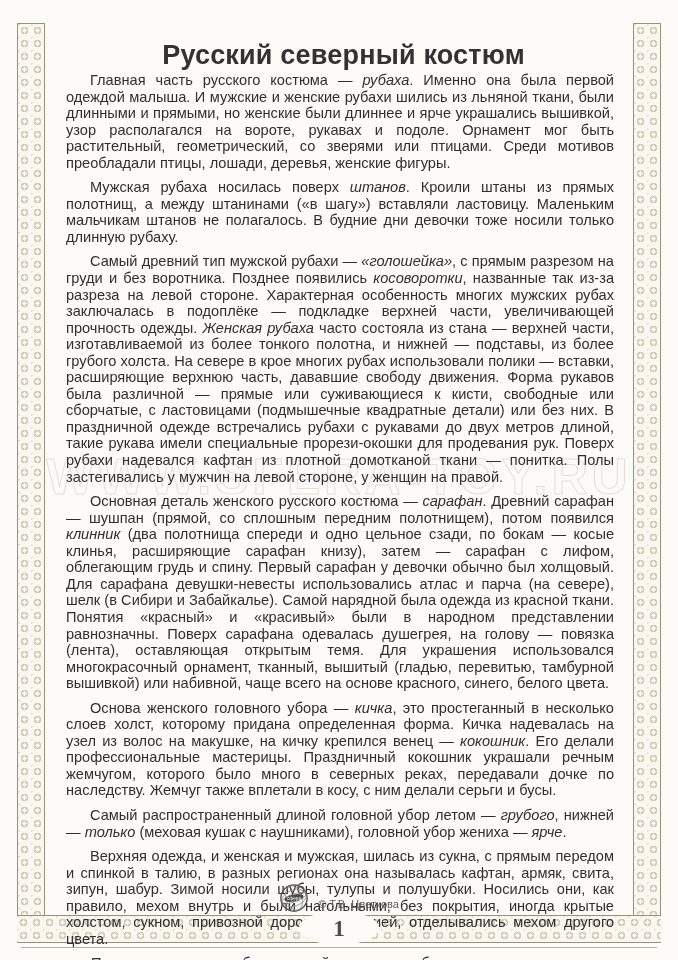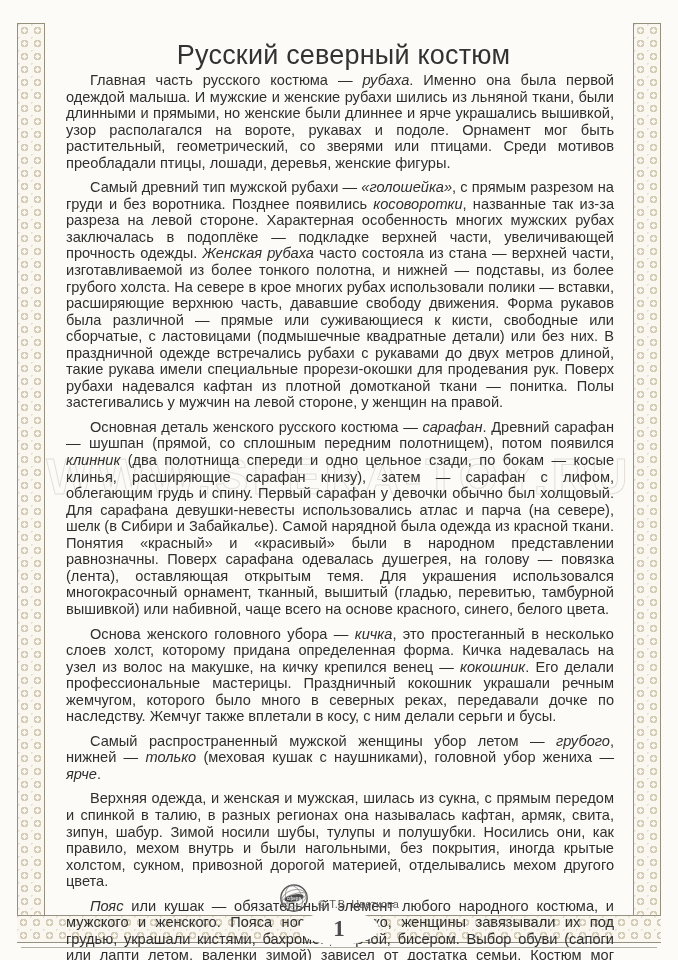--- a/index.html
+++ b/index.html
@@ -48,21 +48,21 @@
     background:var(--page-bg);border-radius:50%;
     display:flex;align-items:center;justify-content:center;z-index:3;
   }
   .page-number{
     font-family:"Liberation Serif",serif;font-weight:bold;
     font-size:23px;color:#4c4c4c;line-height:1;
   }
   
   .page-title{
     position:absolute;top:22px;left:60px;right:51px;
-    text-align:center;font-size:27px;font-weight:normal;color:#323232;
+    text-align:center;font-size:27px;font-weight:bold;color:#323232;
     letter-spacing:0.2px;
   }
   .article{
     position:absolute;top:64px;left:58px;right:56px;
     font-size:14.6px;line-height:16.55px;
     text-align:justify;hyphens:auto;
   }
   .article p{margin:8px;text-indent:24px;}
   
   .watermark{
@@ -91,24 +91,25 @@
 <div class="lace lace-right"></div>
 <div class="lace-cap cap-left"></div>
 <div class="lace-cap cap-right"></div>
 <div class="lace lace-bottom"></div>
 <div class="outer-bottom-line"></div>
 
 <h1 class="page-title">Русский северный костюм</h1>
 
 <div class="article" id="article">
     <p><span>Главная часть русского костюма — </span><i>рубаха</i><span>. Именно она была первой одеждой малыша. И мужские и женские рубахи шились из льняной ткани, были длинными и прямыми, но женские были длиннее и ярче украшались вышивкой, узор располагался на вороте, рукавах и подоле. Орнамент мог быть растительный, геометрический, со зверями или птицами. Среди мотивов преобладали птицы, лошади, деревья, женские фигуры.</span></p>
+    <p><span>Мужская рубаха носилась поверх </span><i>штанов</i><span>. Кроили штаны из прямых полотнищ, а между штанинами («в шагу») вставляли ластовицу. Маленьким мальчикам штанов не полагалось. В будние дни девочки тоже носили только длинную рубаху.</span></p>
     <p><span>Самый древний тип мужской рубахи — </span><i>«голошейка»</i><span>, с прямым разрезом на груди и без воротника. Позднее появились </span><i>косоворотки</i><span>, названные так из-за разреза на левой стороне. Характерная особенность многих мужских рубах заключалась в подоплёке — подкладке верхней части, увеличивающей прочность одежды. </span><i>Женская рубаха</i><span> часто состояла из стана — верхней части, изготавливаемой из более тонкого полотна, и нижней — подставы, из более грубого холста. На севере в крое многих рубах использовали полики — вставки, расширяющие верхнюю часть, дававшие свободу движения. Форма рукавов была различной — прямые или суживающиеся к кисти, свободные или сборчатые, с ластовицами (подмышечные квадратные детали) или без них. В праздничной одежде встречались рубахи с рукавами до двух метров длиной, такие рукава имели специальные прорези-окошки для продевания рук. Поверх рубахи надевался кафтан из плотной домотканой ткани — понитка. Полы застегивались у мужчин на левой стороне, у женщин на правой.</span></p>
     <p><span>Основная деталь женского русского костюма — </span><i>сарафан</i><span>. Древний сарафан — шушпан (прямой, со сплошным передним полотнищем), потом появился </span><i>клинник</i><span> (два полотнища спереди и одно цельное сзади, по бокам — косые клинья, расширяющие сарафан книзу), затем — сарафан с лифом, облегающим грудь и спину. Первый сарафан у девочки обычно был холщовый. Для сарафана девушки-невесты использовались атлас и парча (на севере), шелк (в Сибири и Забайкалье). Самой нарядной была одежда из красной ткани. Понятия «красный» и «красивый» были в народном представлении равнозначны. Поверх сарафана одевалась душегрея, на голову — повязка (лента), оставляющая открытым темя. Для украшения использовался многокрасочный орнамент, тканный, вышитый (гладью, перевитью, тамбурной вышивкой) или набивной, чаще всего на основе красного, синего, белого цвета.</span></p>
     <p><span>Основа женского головного убора — </span><i>кичка</i><span>, это простеганный в несколько слоев холст, которому придана определенная форма. Кичка надевалась на узел из волос на макушке, на кичку крепился венец — </span><i>кокошник</i><span>. Его делали профессиональные мастерицы. Праздничный кокошник украшали речным жемчугом, которого было много в северных реках, передавали дочке по наследству. Жемчуг также вплетали в косу, с ним делали серьги и бусы.</span></p>
-    <p><span>Самый распространенный мужской женщины убор летом — </span><i>грубого</i><span>, нижней — </span><i>только</i><span> (меховая кушак с наушниками), головной убор жениха — </span><i>ярче</i><span>.</span></p>
+    <p><span>Самый распространенный длиной головной убор летом — </span><i>грубого</i><span>, нижней — </span><i>только</i><span> (меховая кушак с наушниками), головной убор жениха — </span><i>ярче</i><span>.</span></p>
     <p><span>Верхняя одежда, и женская и мужская, шилась из сукна, с прямым передом и спинкой в талию, в разных регионах она называлась кафтан, армяк, свита, зипун, шабур. Зимой носили шубы, тулупы и полушубки. Носились они, как правило, мехом внутрь и были нагольными, без покрытия, иногда крытые холстом, сукном, привозной дорогой материей, отделывались мехом другого цвета.</span></p>
     <p><i>Пояс</i><span> или кушак — обязательный элемент любого народного костюма, и мужского и женского. Пояса носили высоко, женщины завязывали их под грудью, украшали кистями, бахромой, парчой, бисером. Выбор обуви (сапоги или лапти летом, валенки зимой) зависел от достатка семьи. Костюм мог рассказать не только о материальном положении владельца, но и о месте его рождения. Покрой, форма, сочетание цветов и украшения часто различались даже в разных деревнях.</span></p>
   </div>
 
 <div class="watermark">WWW.SFERA-TOY.RU</div>
 
 <div class="footer">
   <div class="logo-wrap">
     <svg viewBox="0 0 32 32" width="30" height="30">
       <circle cx="16" cy="16" r="14" fill="none" stroke="#5a5a5a" stroke-width="1.6"></circle>

